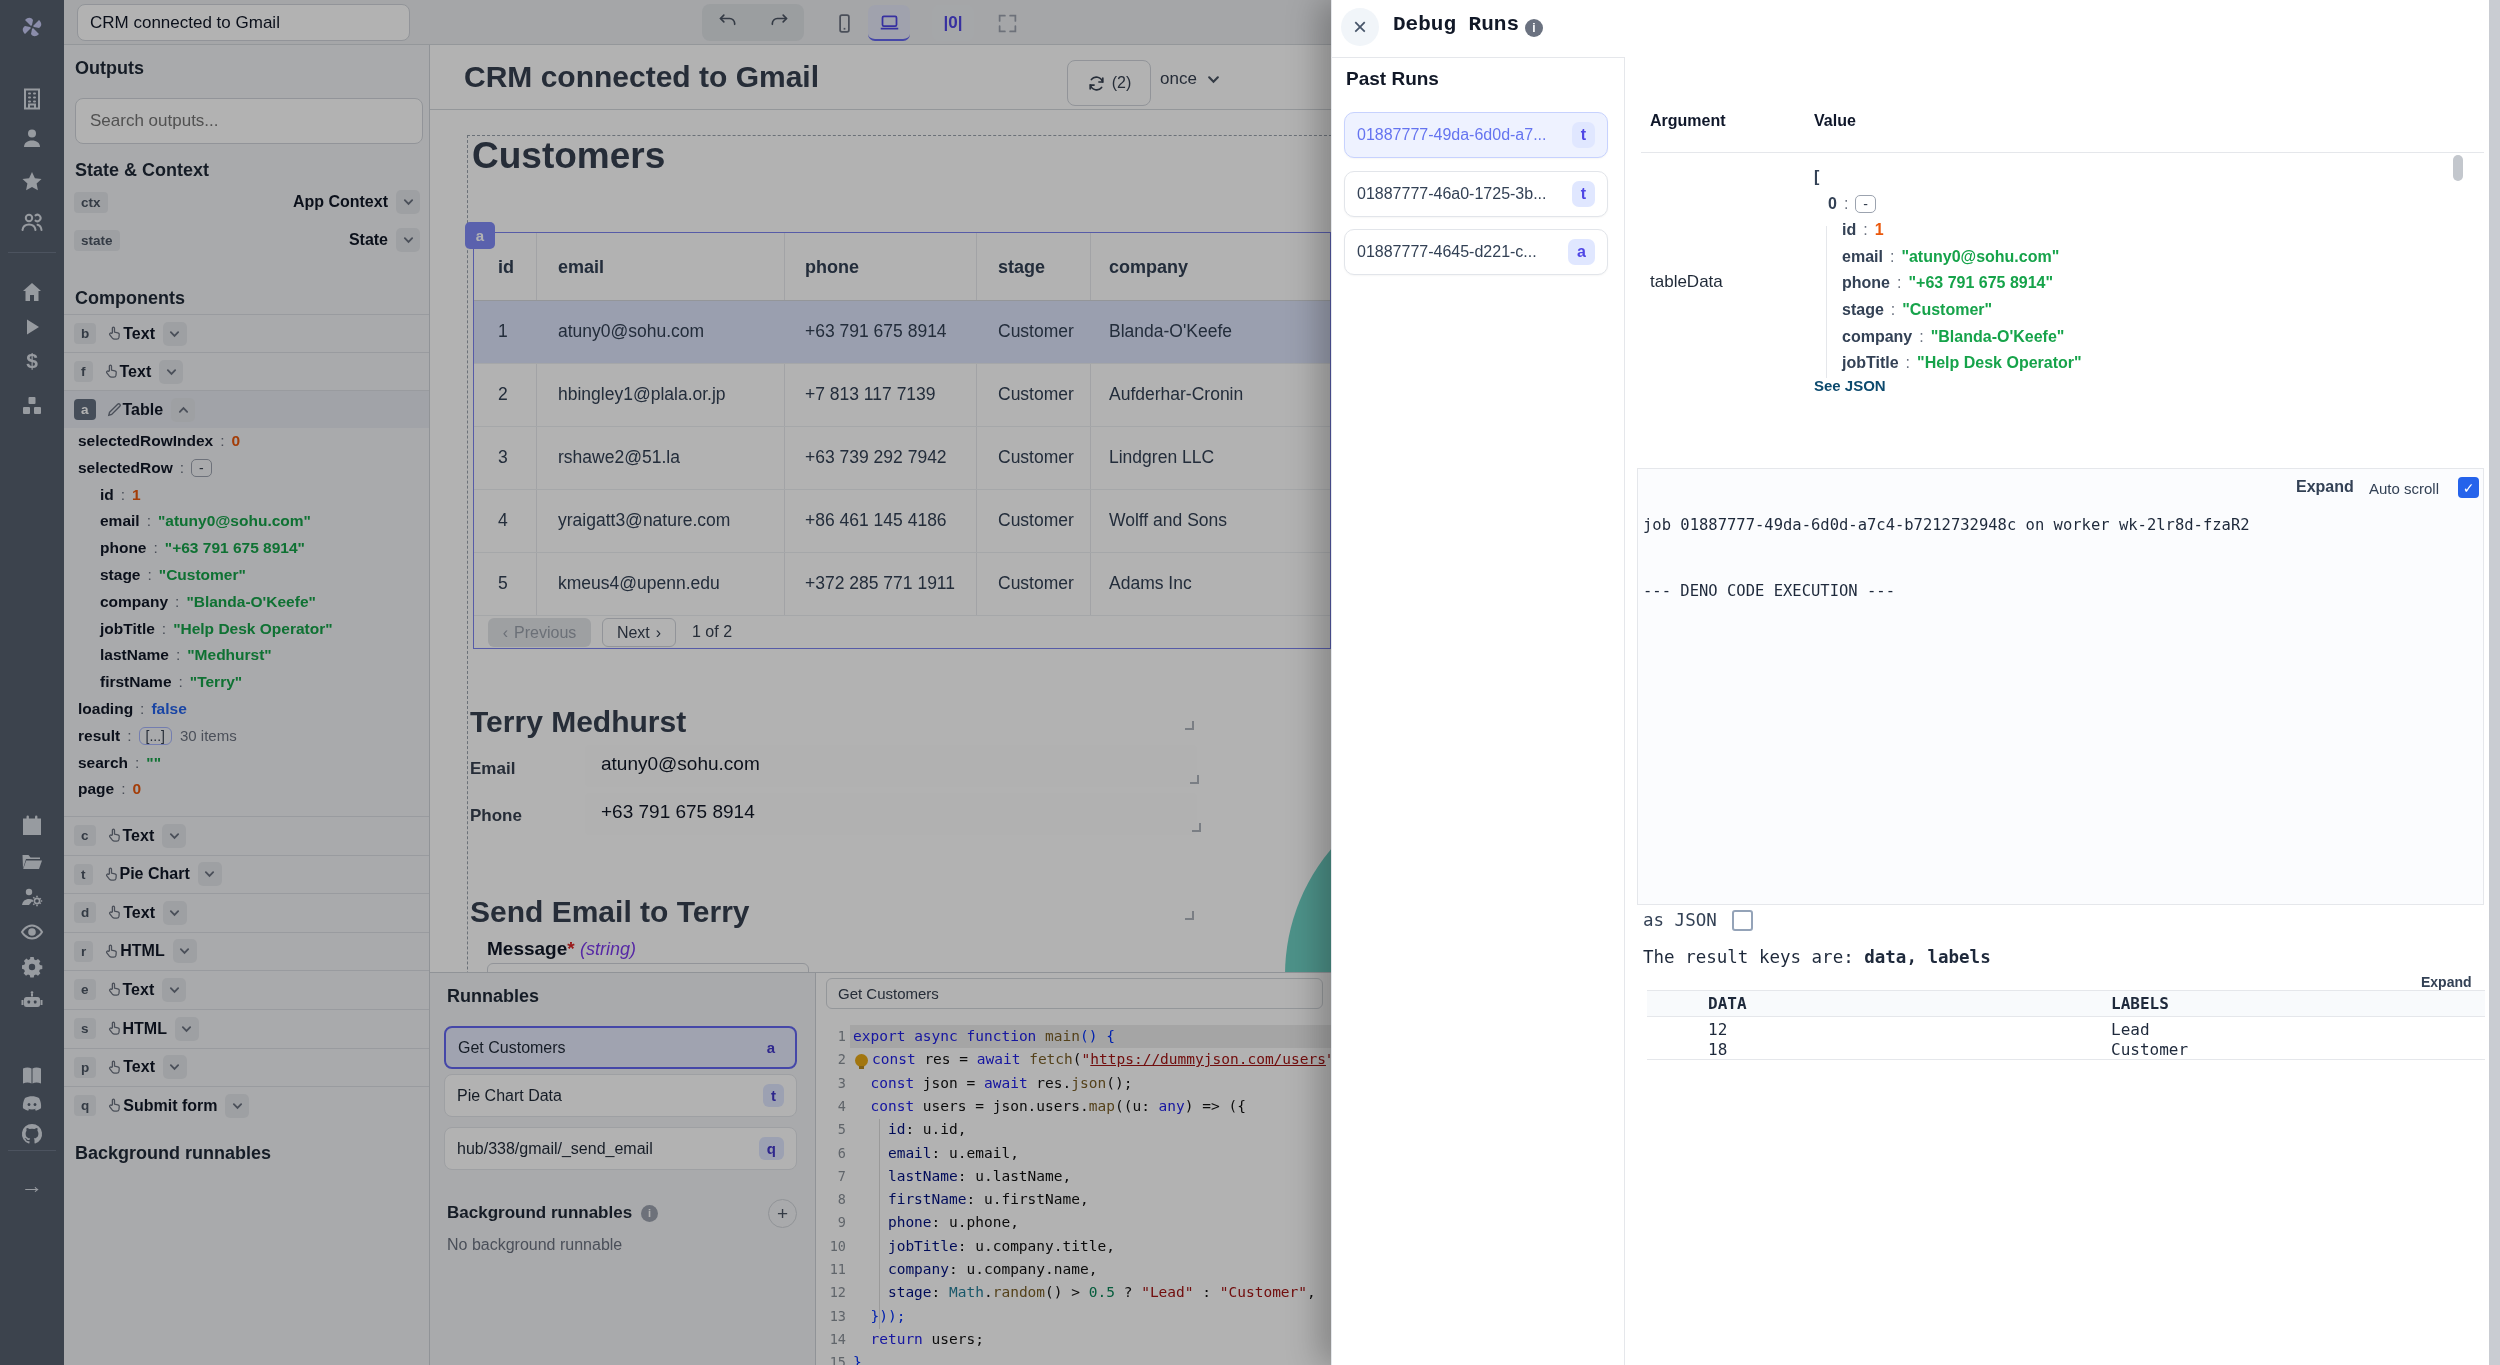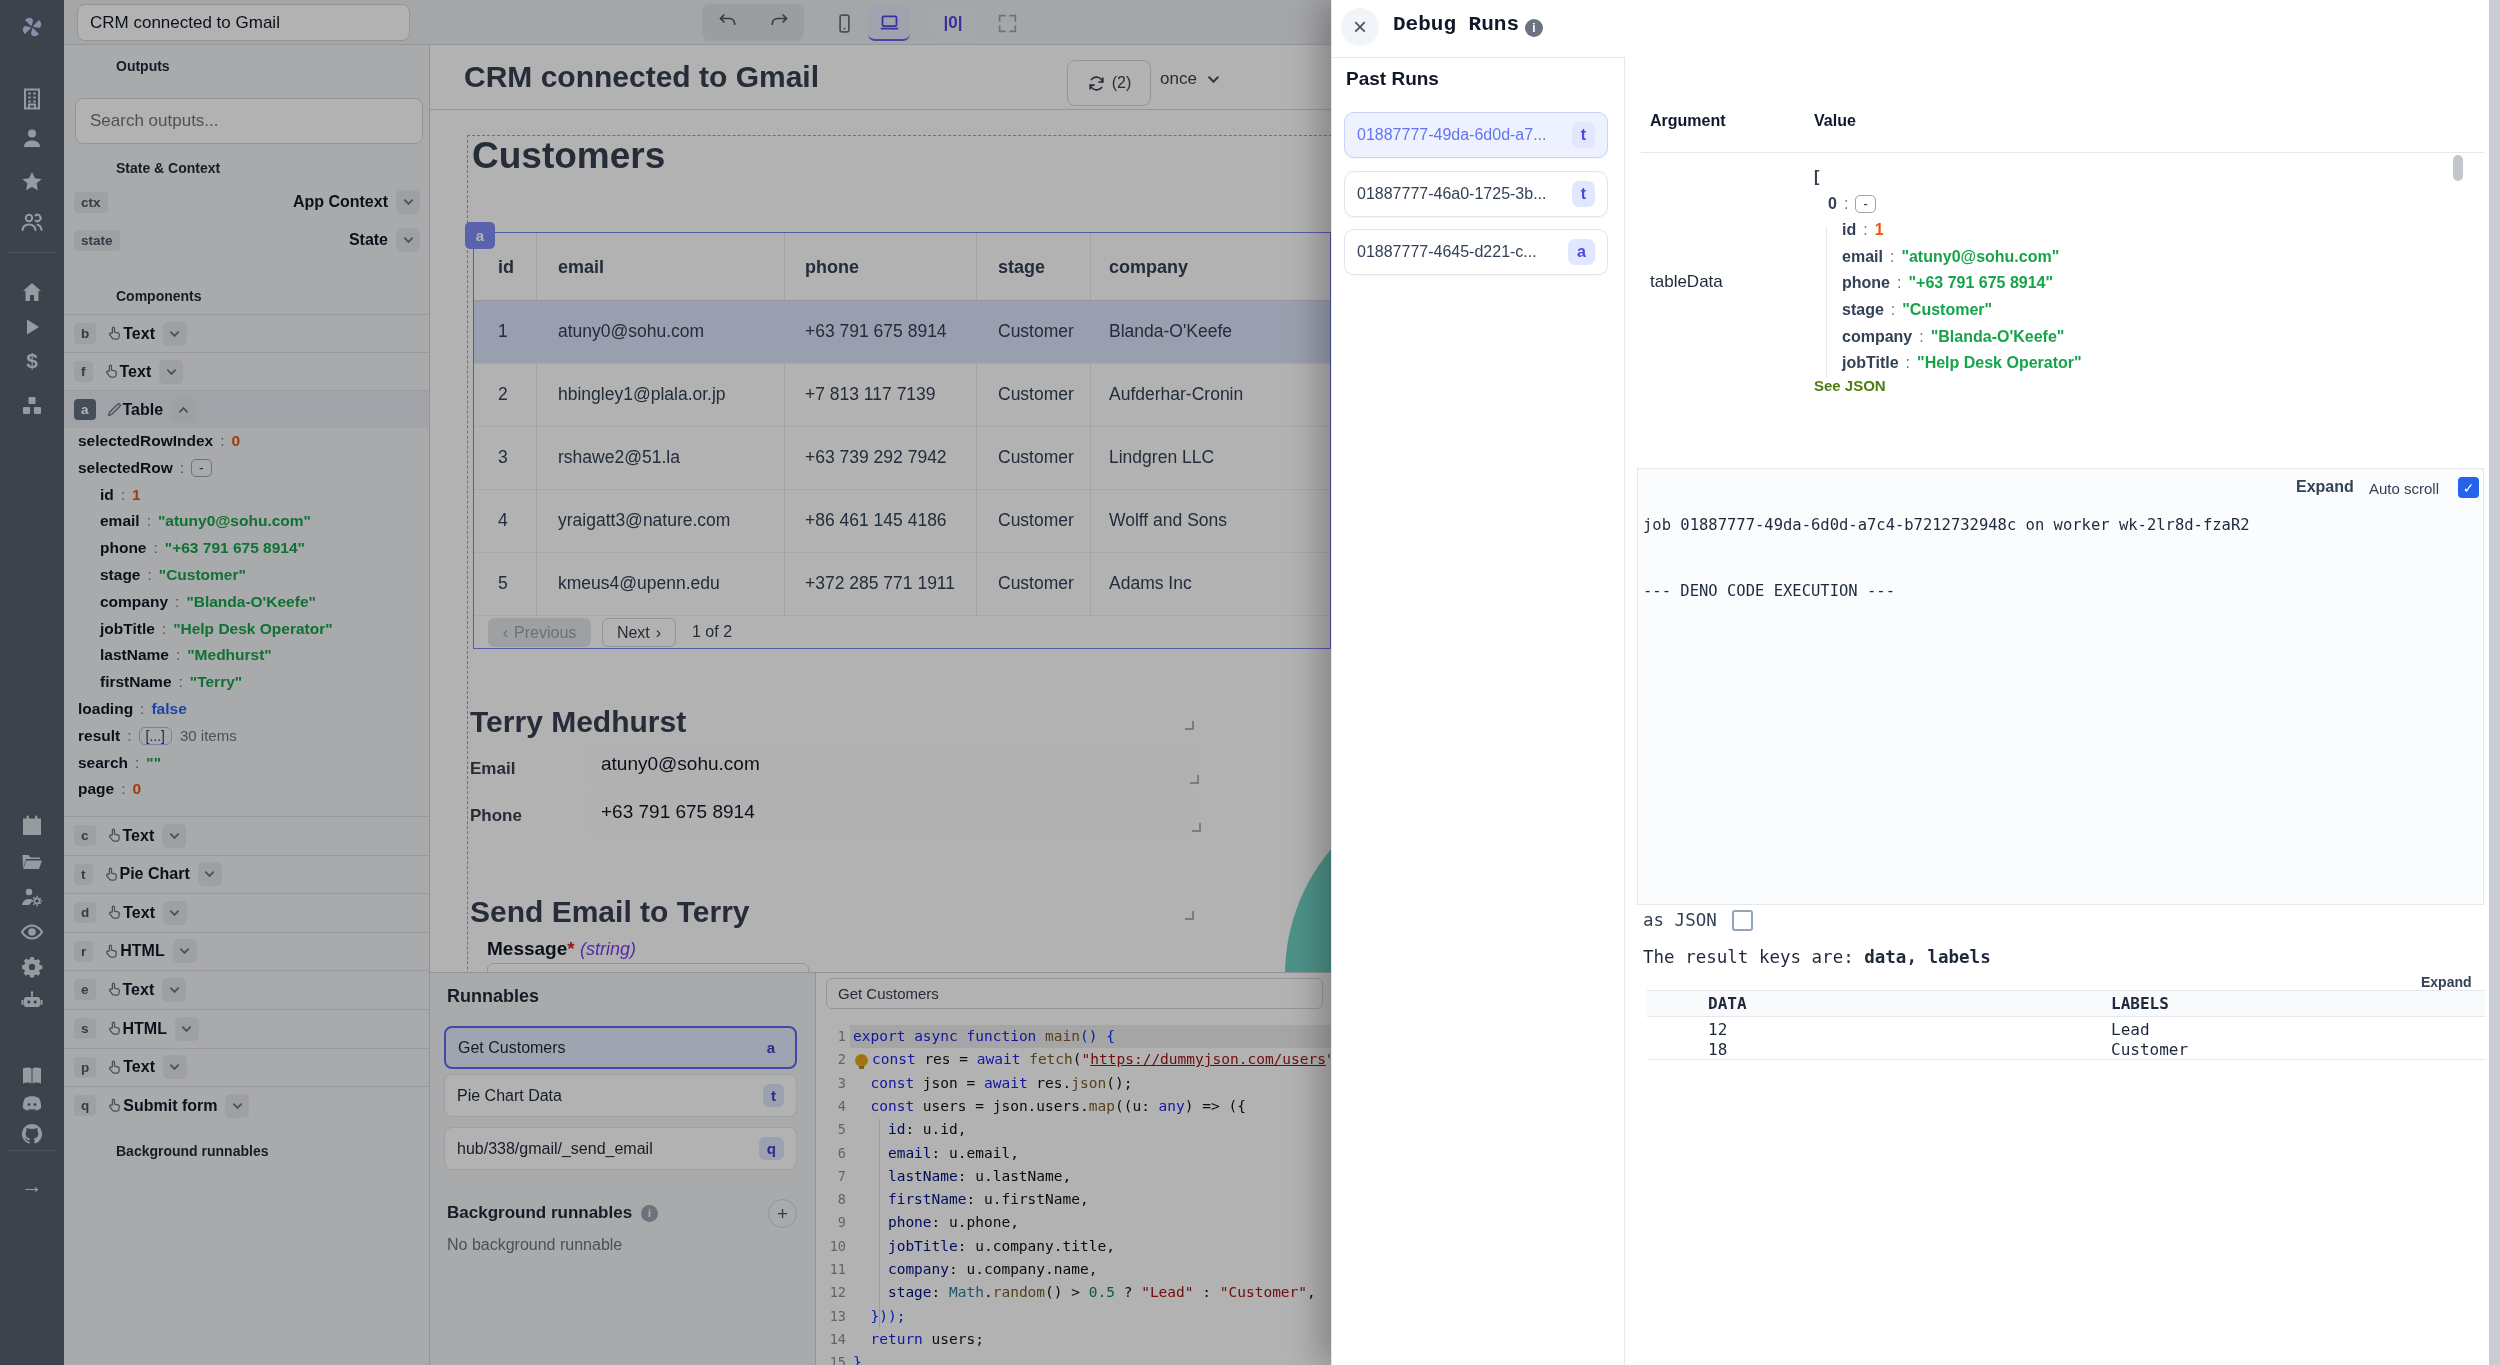--- a/index.html
+++ b/index.html
@@ -19,21 +19,21 @@
   .undo-redo{position:absolute;left:638px;top:4px;width:102px;height:37px;background:#dfe2e6;border-radius:8px;display:flex;align-items:center;justify-content:space-around;color:#4b5563;}
   .tb-btn{position:absolute;top:5px;height:36px;display:flex;align-items:center;justify-content:center;border-radius:7px;color:#6b7280;cursor:pointer;}
   .tb-btn svg{width:21px;height:21px;}
   .tb-laptop{left:804px;width:42px;background:#e6e9f8;color:#4f46e5;border-bottom:2px solid #6366f1;}
   .tb-phone{left:761px;width:38px;}
   .tb-zero{left:868px;width:42px;background:#eceff3;color:#4f46e5;font-weight:bold;font-size:17px;}
   .tb-full{left:924px;width:38px;color:#9ca3af;}
 
   
   .leftpanel{position:absolute;left:64px;top:45px;width:366px;height:1320px;background:#f3f4f6;border-right:1px solid #cfd3d9;z-index:4;overflow:hidden;}
-  .lp-h{position:absolute;left:11px;font-size:14px;font-weight:700;color:#1f2937;margin-left:41px;}
+  .lp-h{position:absolute;left:11px;font-size:18px;font-weight:700;color:#1f2937;}
   .search-in{position:absolute;left:11px;top:53px;width:348px;height:46px;border:1px solid #d1d5db;border-radius:8px;background:#fff;padding:0 14px;font-size:17px;color:#111827;font-family:"Liberation Sans",sans-serif;}
   .kv-row{position:absolute;left:0;width:366px;height:32px;display:flex;align-items:center;padding:0 10px;}
   .chip{background:#e3e6ea;color:#4b5563;border-radius:4px;font-size:13.5px;font-weight:700;padding:3px 7px;}
   .kv-row .grow{flex:1;}
   .kv-type{font-size:16px;font-weight:700;color:#111827;margin-right:8px;}
   .chev-btn{width:24px;height:24px;border-radius:5px;background:#e3e6ea;display:flex;align-items:center;justify-content:center;color:#6b7280;cursor:pointer;}
   .chev-btn svg{width:11px;height:8px;}
   .comp-row{position:absolute;left:0;width:366px;height:38px;display:flex;align-items:center;padding:0 10px;border-top:1px solid #dcdfe4;cursor:pointer;}
   .comp-row.sel{background:#e7eaf1;}
   .hand{color:#6b7280;margin-left:10px;display:flex;}
@@ -124,21 +124,21 @@
   .run-card.sel{background:#eef2ff;border-color:#c7d2fe;color:#6574f0;}
   .run-card .grow{flex:1;}
   .dr-badge{background:#e0e7ff;color:#4f46e5;font-weight:700;font-size:16px;border-radius:7px;padding:4px 9px;}
   .arg-h{position:absolute;font-size:16px;font-weight:700;color:#0f172a;}
   .arg-div{position:absolute;left:309px;top:152px;width:843px;height:1px;background:#e5e7eb;}
   .argname{position:absolute;left:318px;top:272px;font-size:17px;font-weight:500;color:#1f2937;}
   .json-ln{position:absolute;font-size:16px;display:flex;align-items:center;white-space:nowrap;}
   .json-k{font-weight:700;color:#334155;}
   .json-c{color:#6b7280;margin:0 7px;}
   .json-guide{position:absolute;left:494px;top:226px;width:1px;height:152px;background:#e5e7eb;}
-  .seejson{position:absolute;left:482px;top:377px;font-size:15px;font-weight:700;color:#4d7c0f;cursor:pointer;text-align:right;}
+  .seejson{position:absolute;left:482px;top:377px;font-size:15px;font-weight:700;color:#0c4a6e;cursor:pointer;text-align:right;}
   .json-thumb{position:absolute;left:1121px;top:155px;width:10px;height:26px;background:#c3c7cd;border-radius:5px;}
   .logbox{position:absolute;left:305px;top:468px;width:847px;height:437px;background:#fbfcfe;border:1px solid #e5e7eb;}
   .log-expand{position:absolute;left:964px;top:478px;font-size:16px;font-weight:700;color:#334155;cursor:pointer;}
   .log-autoscroll{position:absolute;left:1037px;top:480px;font-size:15px;color:#334155;}
   .cb-blue{position:absolute;left:1126px;top:477px;width:21px;height:21px;background:#2563eb;border-radius:4px;color:#fff;font-size:14px;display:flex;align-items:center;justify-content:center;cursor:pointer;}
   .log-ln{position:absolute;left:311px;font-family:"DejaVu Sans Mono",monospace;font-size:15.5px;color:#1e293b;white-space:pre;}
   .asjson{position:absolute;left:311px;top:910px;font-family:"DejaVu Sans Mono",monospace;font-size:17.5px;color:#334155;}
   .cb-empty{position:absolute;left:400px;top:910px;width:21px;height:21px;background:#fff;border:2px solid #94a3b8;border-radius:3px;cursor:pointer;}
   .reskeys{position:absolute;left:311px;top:947px;font-family:"DejaVu Sans Mono",monospace;font-size:17.5px;color:#1e293b;}
   .reskeys b{font-weight:700;}

